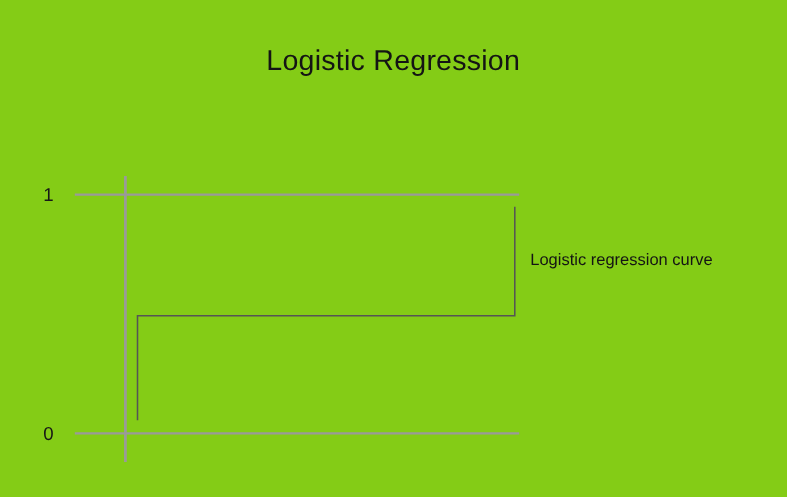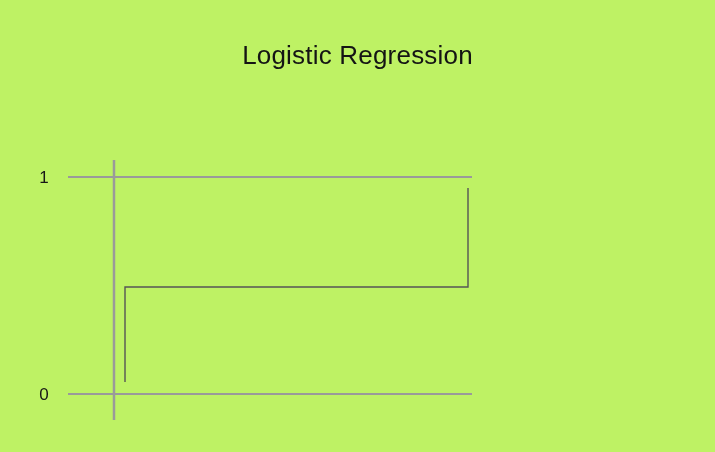--- a/index.html
+++ b/index.html
@@ -4,21 +4,21 @@
 <style>
   html, body {
     margin: 0;
     padding: 0;
     background: #ffffff;
   }
   #page {
     position: relative;
     width: 715px;
     height: 452px;
-    background: #bef264;
+    background: #84cc16;
     overflow: hidden;
     font-family: "Liberation Sans", sans-serif;
   }
   #chart-title {
     position: absolute;
     left: 0;
     top: 40px;
     width: 715px;
     text-align: center;
     font-size: 26px;
@@ -65,14 +65,15 @@
 
     <line x1="114" y1="160" x2="114" y2="420" stroke="#9a9a9a" stroke-width="2.5"></line>
 
     <polyline points="125,382 125,287 468,287 468,188" fill="none" stroke="#555555" stroke-width="1.4" stroke-linejoin="miter" stroke-linecap="butt"></polyline>
   </svg>
 
   <div class="tick-label" id="tick-label-one">1</div>
 
   <div class="tick-label" id="tick-label-zero">0</div>
 
+  <div id="curve-annotation">Logistic regression curve</div>
 
 </div>
 
 </body></html>

